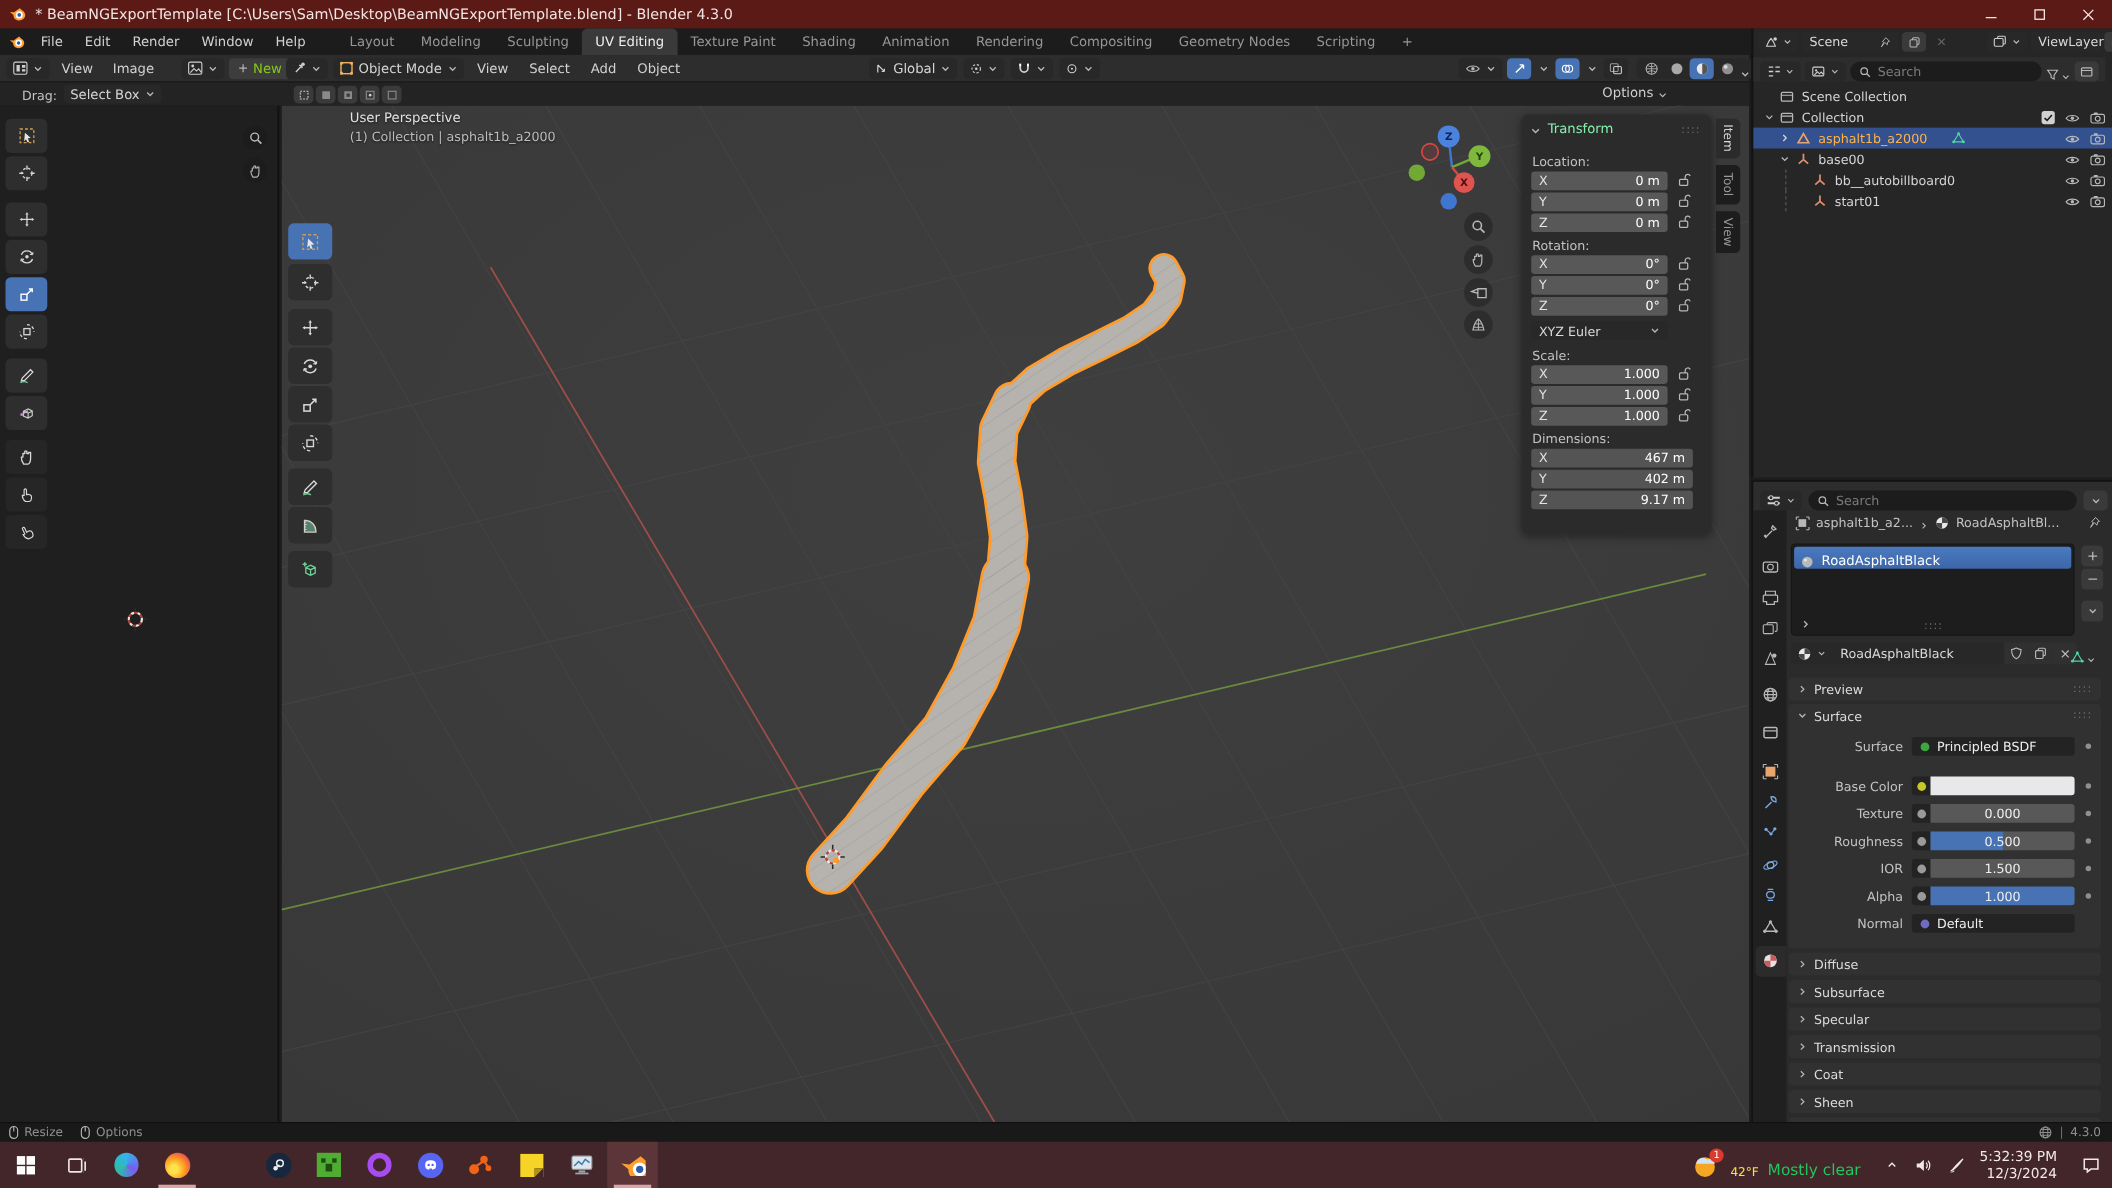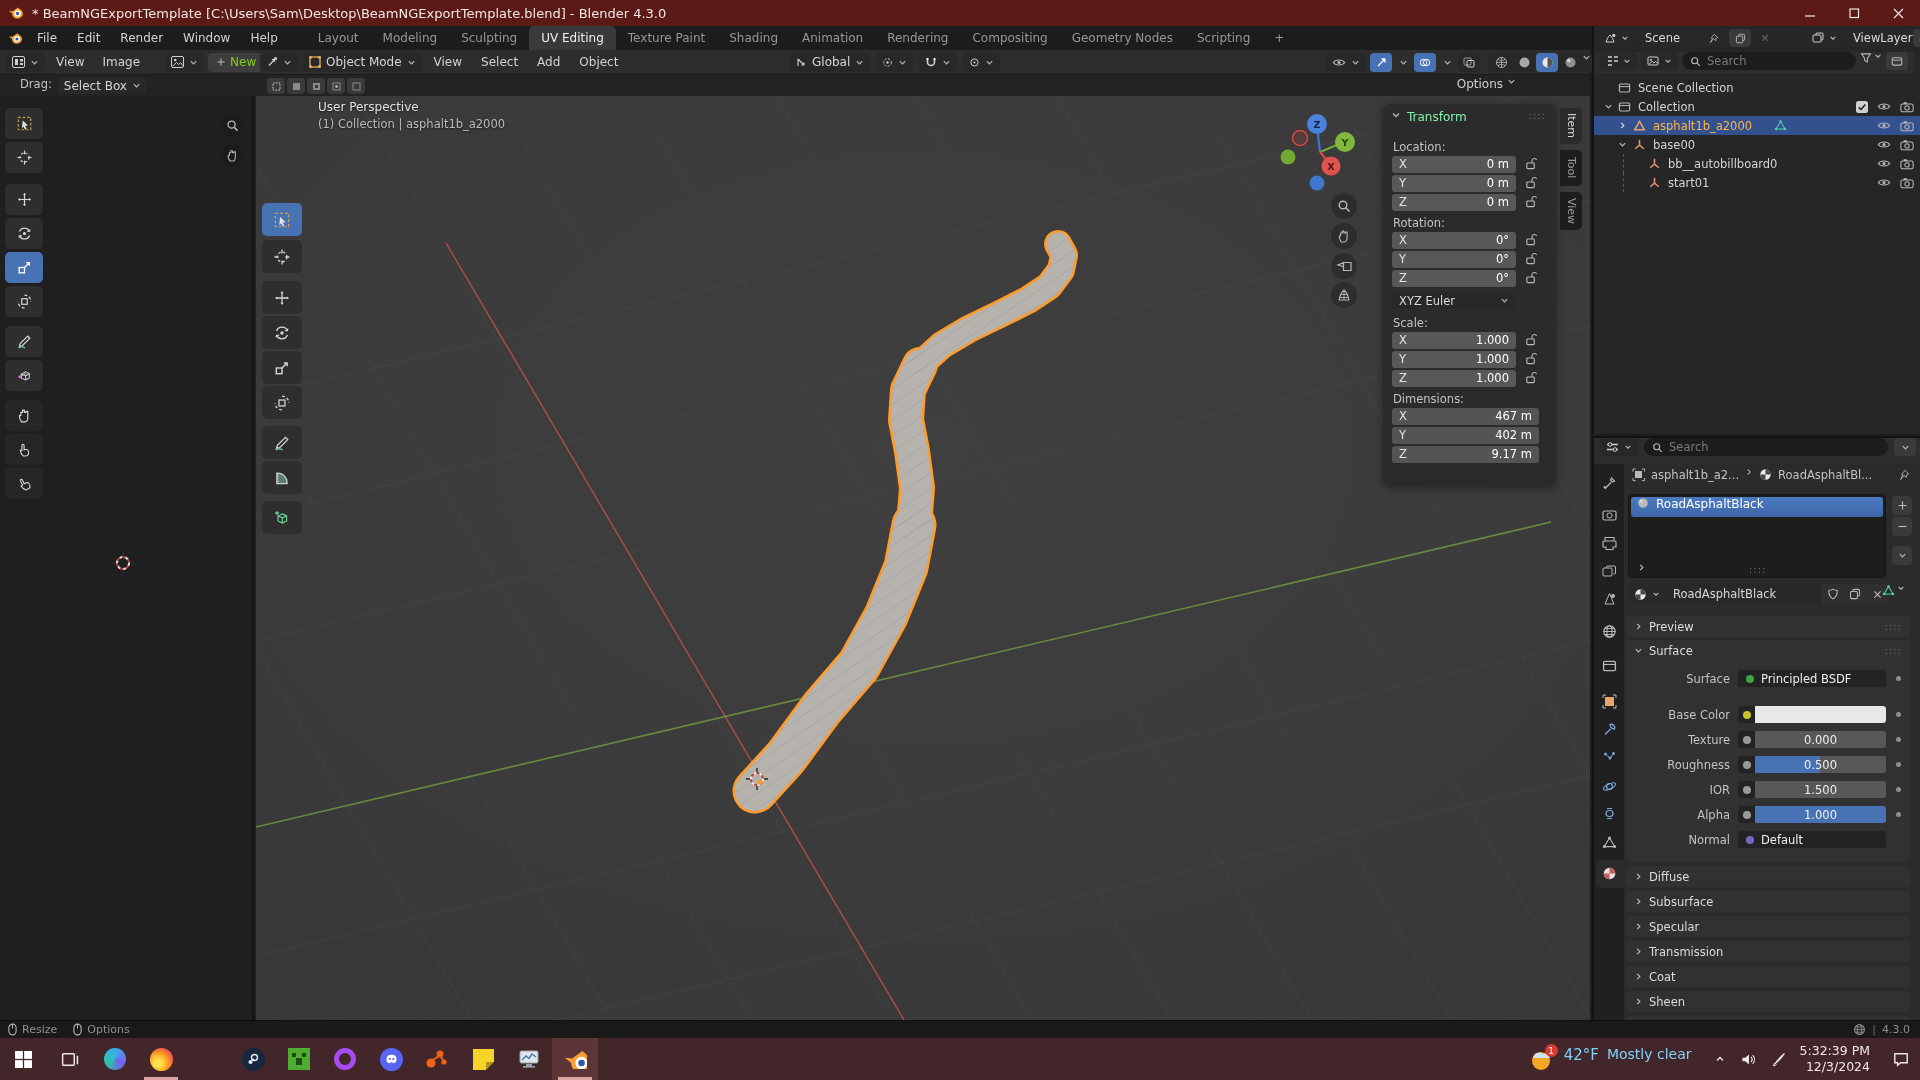--- a/index.html
+++ b/index.html
@@ -1,21 +1,21 @@
 <!DOCTYPE html>
 <html><head>
 <meta charset="utf-8">
 <style>
   * { box-sizing: border-box; margin:0; padding:0; }
   html,body { background:#000; }
   body { font-family:"DejaVu Sans","Liberation Sans",sans-serif; font-size:12px; color:#c8c8c8;
          -webkit-user-select:none; user-select:none; }
   #screen { position:relative; width:1920px; height:1080px; overflow:hidden; background:#1d1d1d;padding-left:14px; }
   .abs { position:absolute; }
-  .row { display:flex; align-items:flex-start; }
+  .row { display:flex; align-items:flex-end; }
   .ic  { display:inline-block; vertical-align:middle; color:#b8b8b8; flex:none; }
   svg.ic { overflow:visible; }
 
   
   #titlebar { left:0; top:0; width:1920px; height:26px; background:#5b1a15; color:#f1e6e3;
               display:flex; align-items:center; font-size:13px; }
   #titlebar .wbtn { width:44px; height:26px; display:flex; align-items:center; justify-content:center; color:#f1e6e3; }
   #topbar { left:0; top:26px; width:1592px; height:24px; background:#1c1c1c; display:flex; align-items:center; }
   .menu-item { padding:0 10px; color:#d2d2d2; height:24px; display:flex; align-items:center; }
   .wtab { padding:0 12px; height:24px; display:flex; align-items:center; color:#979797; }
@@ -1401,22 +1401,22 @@
       </div>
     <span style="flex:1"></span>
     <div class="row" style="gap:8px;margin-right:14px">
       <span style="position:relative;width:28px;height:26px">
         <svg width="28" height="26">
             <circle cx="13" cy="15" r="9" fill="#f5a623"></circle>
             <path d="M5 12a6 6 0 0 1 10-4 5 5 0 0 1 7 4Z" fill="#cfe3f5"></path>
           </svg>
         <span style="position:absolute;right:-2px;top:-2px;min-width:13px;height:13px;border-radius:50%;background:#d83b2f;color:#fff;font-size:9px;display:flex;align-items:center;justify-content:center">1</span>
       </span>
-      <span style="color:#7dd3fc;font-size:15px">42°F</span>
-      <span style="color:#7dd3fc;font-size:14px">Mostly clear</span>
+      <span style="color:#fde047;font-size:11px">42°F</span>
+      <span style="color:#22c55e;font-size:14px">Mostly clear</span>
     </div>
     <div class="tb-ico" style="width:28px">
         <svg class="ic" width="12" height="10" style="color:#f0e8e8">
           <use href="#chevu"></use>
         </svg>
       </div>
     <div class="tb-ico" style="width:30px">
         <svg class="ic" width="15" height="13" style="color:#f0e8e8">
           <use href="#spk"></use>
         </svg>

